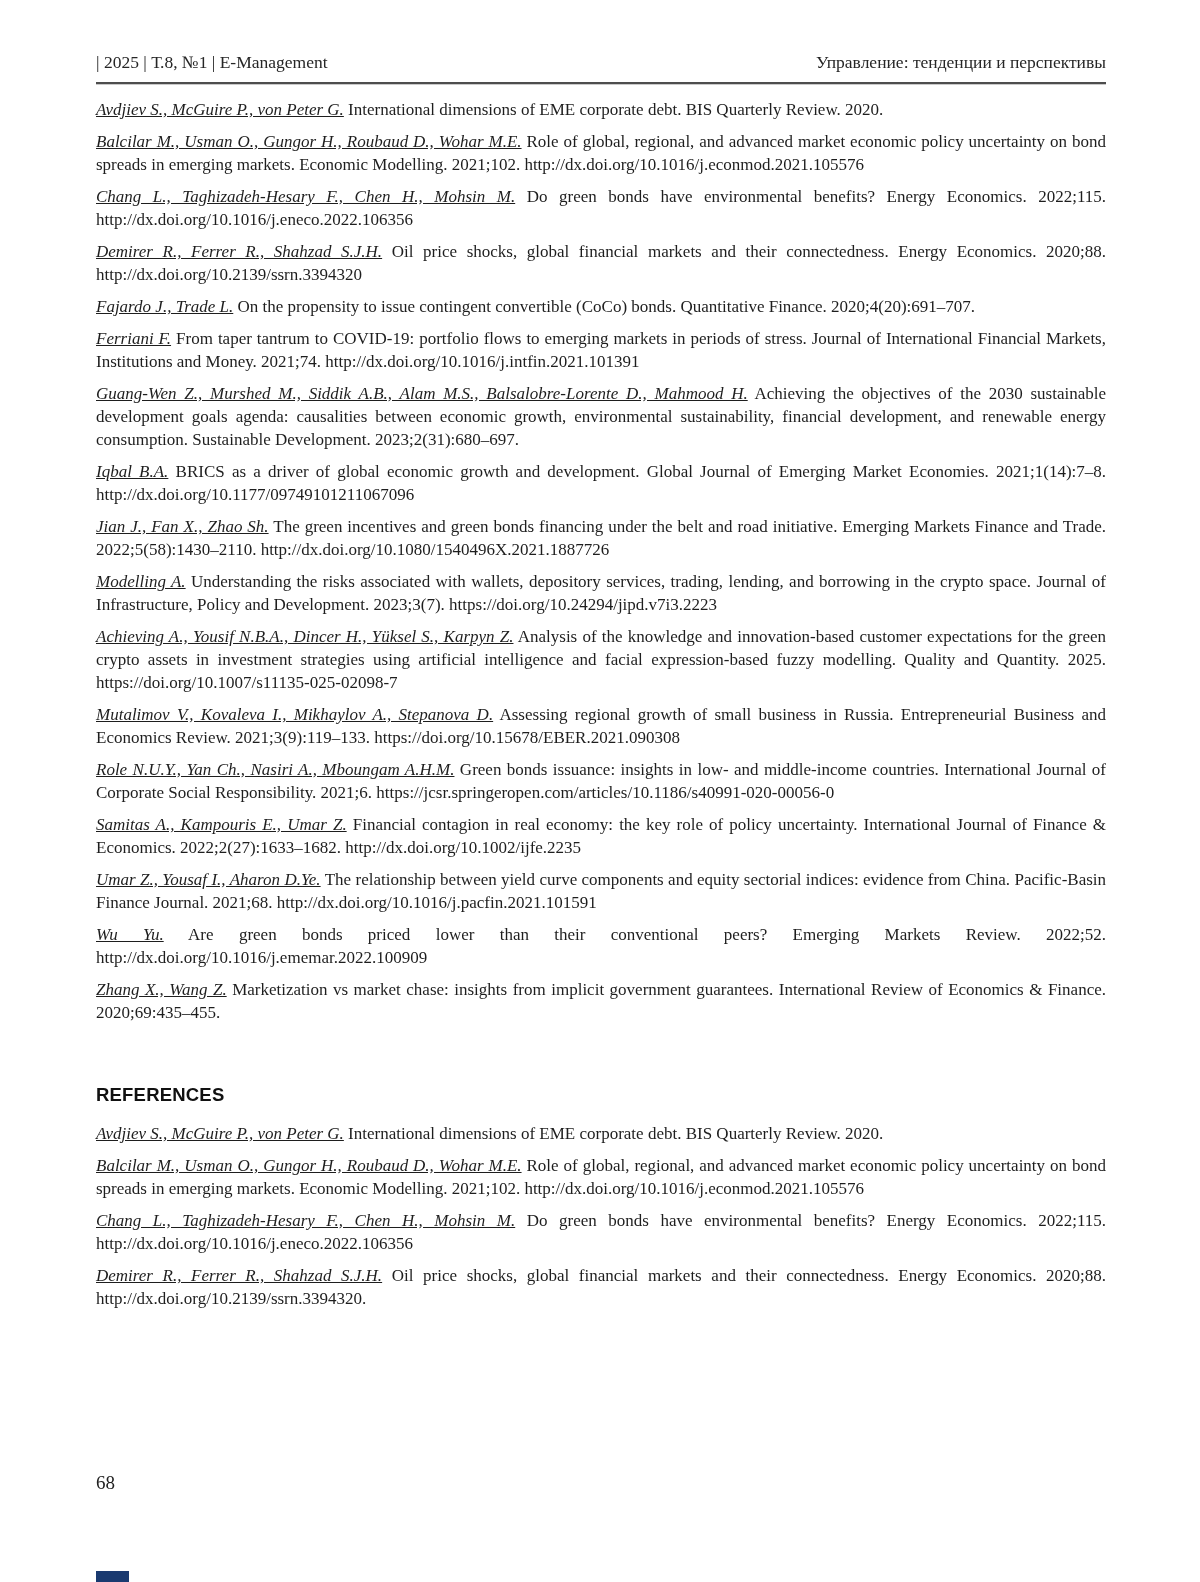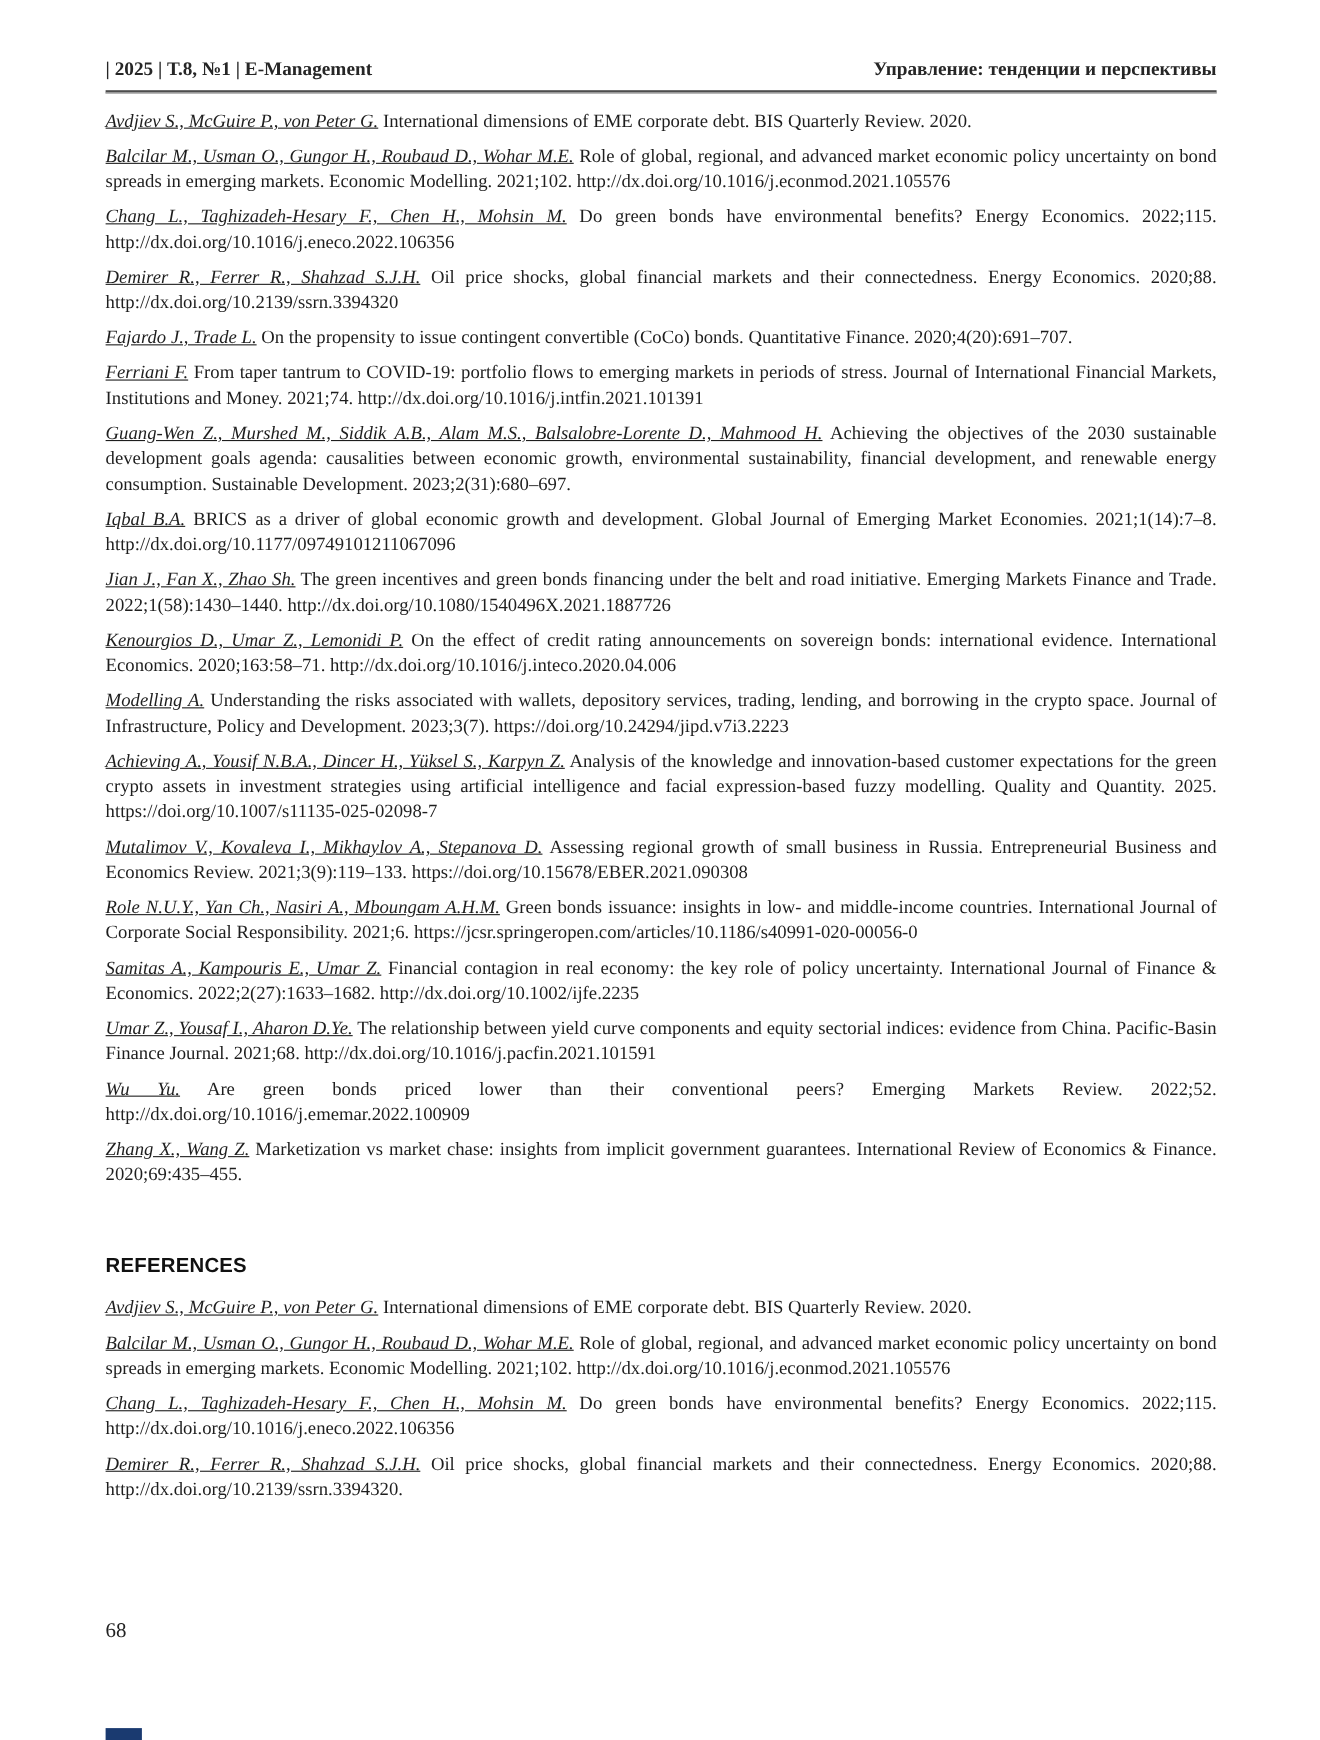--- a/index.html
+++ b/index.html
@@ -13,21 +13,20 @@
     font-family: "Liberation Serif", "DejaVu Serif", serif;
   }
   .content { margin: 0 94px 0 96px; }
   .hdr {
     display: flex;
     justify-content: space-between;
     align-items: flex-end;
     padding-top: 52px;
     font-size: 17.5px;
     color: #262626;
-    font-weight: bold;
   }
   .hdr-rule {
     margin-top: 9px;
     height: 2px;
     background: #4d4d4d;
     border-bottom: 1px solid #c9c9c9;
   }
   main { margin-top: 13px; }
   p.ref {
     font-size: 17px;
@@ -75,22 +74,21 @@
     <main>
       <div id="ru-list">
           <p class="ref"><em>Avdjiev S., McGuire P., von Peter G.</em> <span>International dimensions of EME corporate debt. BIS Quarterly Review. 2020.</span></p>
           <p class="ref"><em>Balcilar M., Usman O., Gungor H., Roubaud D., Wohar M.E.</em> <span>Role of global, regional, and advanced market economic policy uncertainty on bond spreads in emerging markets. Economic Modelling. 2021;102. http://dx.doi.org/10.1016/j.econmod.2021.105576</span></p>
           <p class="ref"><em>Chang L., Taghizadeh-Hesary F., Chen H., Mohsin M.</em> <span>Do green bonds have environmental benefits? Energy Economics. 2022;115. http://dx.doi.org/10.1016/j.eneco.2022.106356</span></p>
           <p class="ref"><em>Demirer R., Ferrer R., Shahzad S.J.H.</em> <span>Oil price shocks, global financial markets and their connectedness. Energy Economics. 2020;88. http://dx.doi.org/10.2139/ssrn.3394320</span></p>
           <p class="ref"><em>Fajardo J., Trade L.</em> <span>On the propensity to issue contingent convertible (CoCo) bonds. Quantitative Finance. 2020;4(20):691–707.</span></p>
           <p class="ref"><em>Ferriani F.</em> <span>From taper tantrum to COVID-19: portfolio flows to emerging markets in periods of stress. Journal of International Financial Markets, Institutions and Money. 2021;74. http://dx.doi.org/10.1016/j.intfin.2021.101391</span></p>
           <p class="ref"><em>Guang-Wen Z., Murshed M., Siddik A.B., Alam M.S., Balsalobre-Lorente D., Mahmood H.</em> <span>Achieving the objectives of the 2030 sustainable development goals agenda: causalities between economic growth, environmental sustainability, financial development, and renewable energy consumption. Sustainable Development. 2023;2(31):680–697.</span></p>
           <p class="ref"><em>Iqbal B.A.</em> <span>BRICS as a driver of global economic growth and development. Global Journal of Emerging Market Economies. 2021;1(14):7–8. http://dx.doi.org/10.1177/09749101211067096</span></p>
-          <p class="ref"><em>Jian J., Fan X., Zhao Sh.</em> <span>The green incentives and green bonds financing under the belt and road initiative. Emerging Markets Finance and Trade. 2022;1(58):1430–1440. http://dx.doi.org/10.1080/1540496X.2021.1887726</span></p>
-          <p class="ref"><em>Kenourgios D., Umar Z., Lemonidi P.</em> <span>On the effect of credit rating announcements on sovereign bonds: international evidence. International Economics. 2020;163:58–71. http://dx.doi.org/10.1016/j.inteco.2020.04.006</span></p>
+          <p class="ref"><em>Jian J., Fan X., Zhao Sh.</em> <span>The green incentives and green bonds financing under the belt and road initiative. Emerging Markets Finance and Trade. 2022;5(58):1430–2110. http://dx.doi.org/10.1080/1540496X.2021.1887726</span></p>
           <p class="ref"><em>Modelling A.</em> <span>Understanding the risks associated with wallets, depository services, trading, lending, and borrowing in the crypto space. Journal of Infrastructure, Policy and Development. 2023;3(7). https://doi.org/10.24294/jipd.v7i3.2223</span></p>
           <p class="ref"><em>Achieving A., Yousif N.B.A., Dincer H., Yüksel S., Karpyn Z.</em> <span>Analysis of the knowledge and innovation-based customer expectations for the green crypto assets in investment strategies using artificial intelligence and facial expression-based fuzzy modelling. Quality and Quantity. 2025. https://doi.org/10.1007/s11135-025-02098-7</span></p>
           <p class="ref"><em>Mutalimov V., Kovaleva I., Mikhaylov A., Stepanova D.</em> <span>Assessing regional growth of small business in Russia. Entrepreneurial Business and Economics Review. 2021;3(9):119–133. https://doi.org/10.15678/EBER.2021.090308</span></p>
           <p class="ref"><em>Role N.U.Y., Yan Ch., Nasiri A., Mboungam A.H.M.</em> <span>Green bonds issuance: insights in low- and middle-income countries. International Journal of Corporate Social Responsibility. 2021;6. https://jcsr.springeropen.com/articles/10.1186/s40991-020-00056-0</span></p>
           <p class="ref"><em>Samitas A., Kampouris E., Umar Z.</em> <span>Financial contagion in real economy: the key role of policy uncertainty. International Journal of Finance &amp; Economics. 2022;2(27):1633–1682. http://dx.doi.org/10.1002/ijfe.2235</span></p>
           <p class="ref"><em>Umar Z., Yousaf I., Aharon D.Ye.</em> <span>The relationship between yield curve components and equity sectorial indices: evidence from China. Pacific-Basin Finance Journal. 2021;68. http://dx.doi.org/10.1016/j.pacfin.2021.101591</span></p>
           <p class="ref"><em>Wu Yu.</em> <span>Are green bonds priced lower than their conventional peers? Emerging Markets Review. 2022;52. http://dx.doi.org/10.1016/j.ememar.2022.100909</span></p>
           <p class="ref"><em>Zhang X., Wang Z.</em> <span>Marketization vs market chase: insights from implicit government guarantees. International Review of Economics &amp; Finance. 2020;69:435–455.</span></p>
         </div>
 

